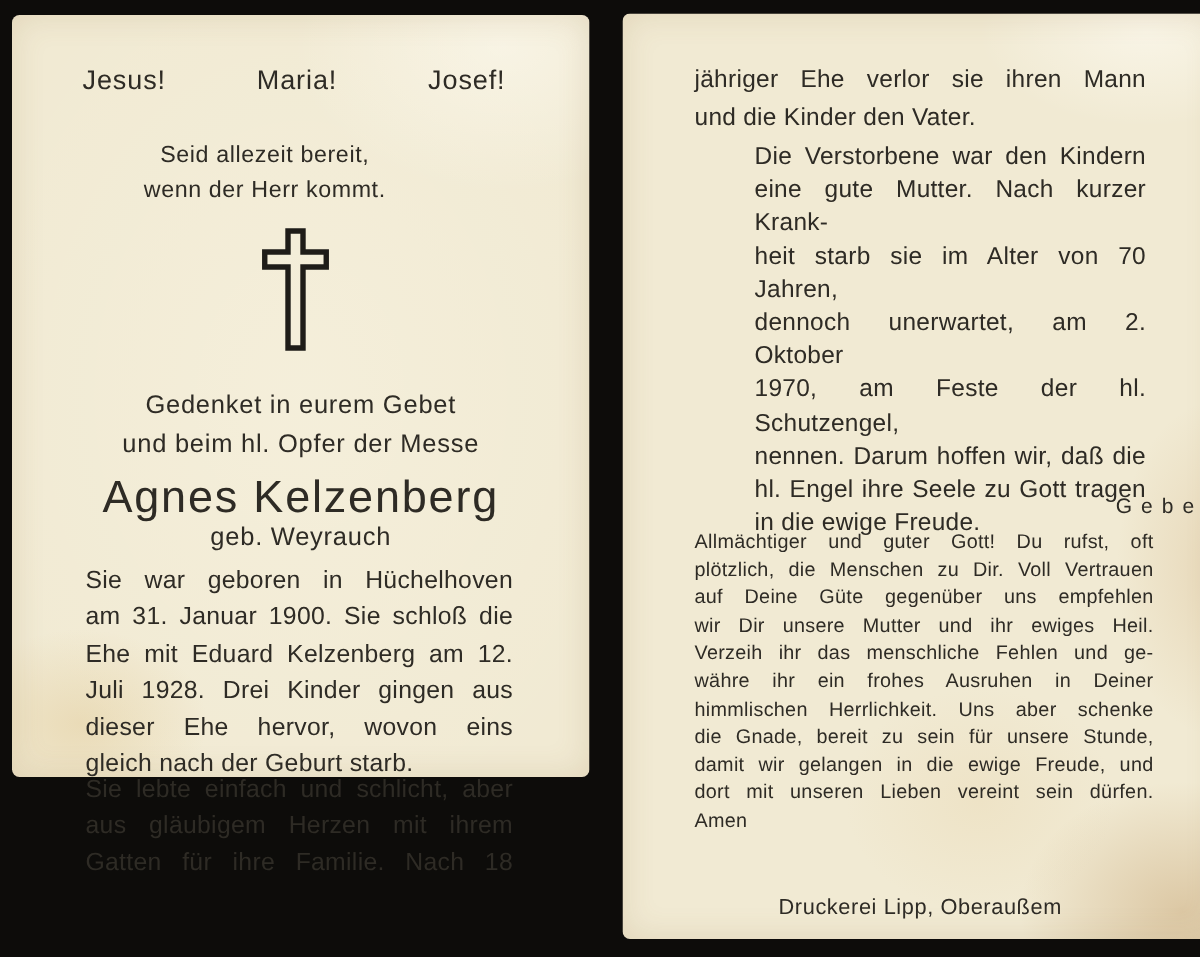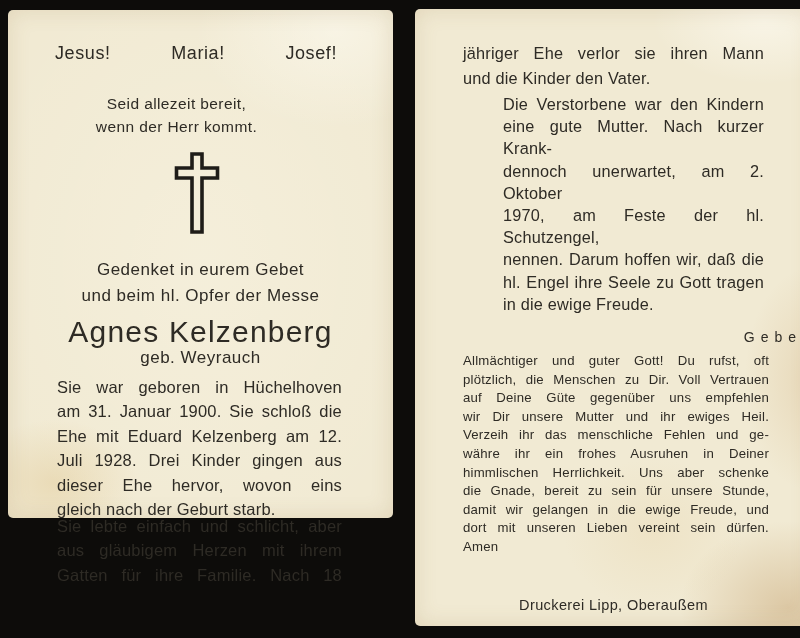--- a/index.html
+++ b/index.html
@@ -126,20 +126,21 @@
 
 <section class="card card-right">
   <div class="para rpara1">
     <div class="jl">jähriger Ehe verlor sie ihren Mann</div>
     <div class="ll">und die Kinder den Vater.</div>
   </div>
 
   <div class="para rpara2">
     <div class="jl">Die Verstorbene war den Kindern</div>
     <div class="jl">eine gute Mutter. Nach kurzer Krank-</div>
+    <div class="jl">heit starb sie im Alter von 70 Jahren,</div>
     <div class="jl">dennoch unerwartet, am 2. Oktober</div>
     <div class="jl">1970, am Feste der hl. Schutzengel,</div>
     <div class="jl">nennen. Darum hoffen wir, daß die</div>
     <div class="jl">hl. Engel ihre Seele zu Gott tragen</div>
     <div class="ll">in die ewige Freude.</div>
   </div>
 
   <div class="gebet">Gebet</div>
 
   <div class="para prayer">

